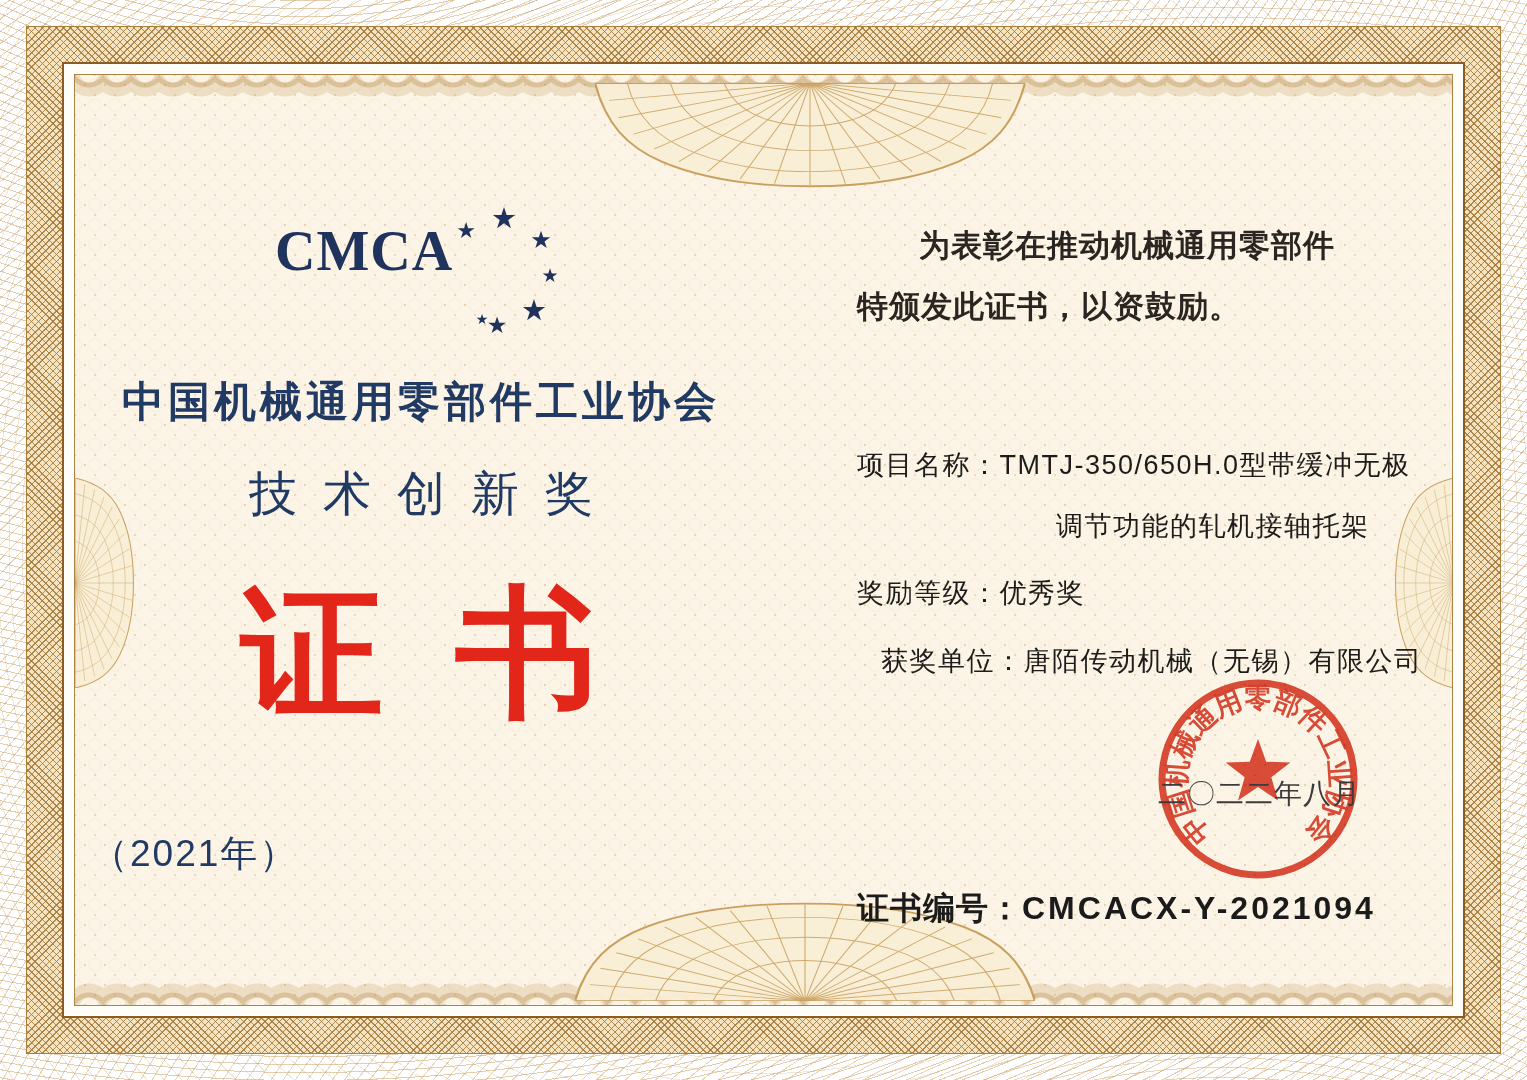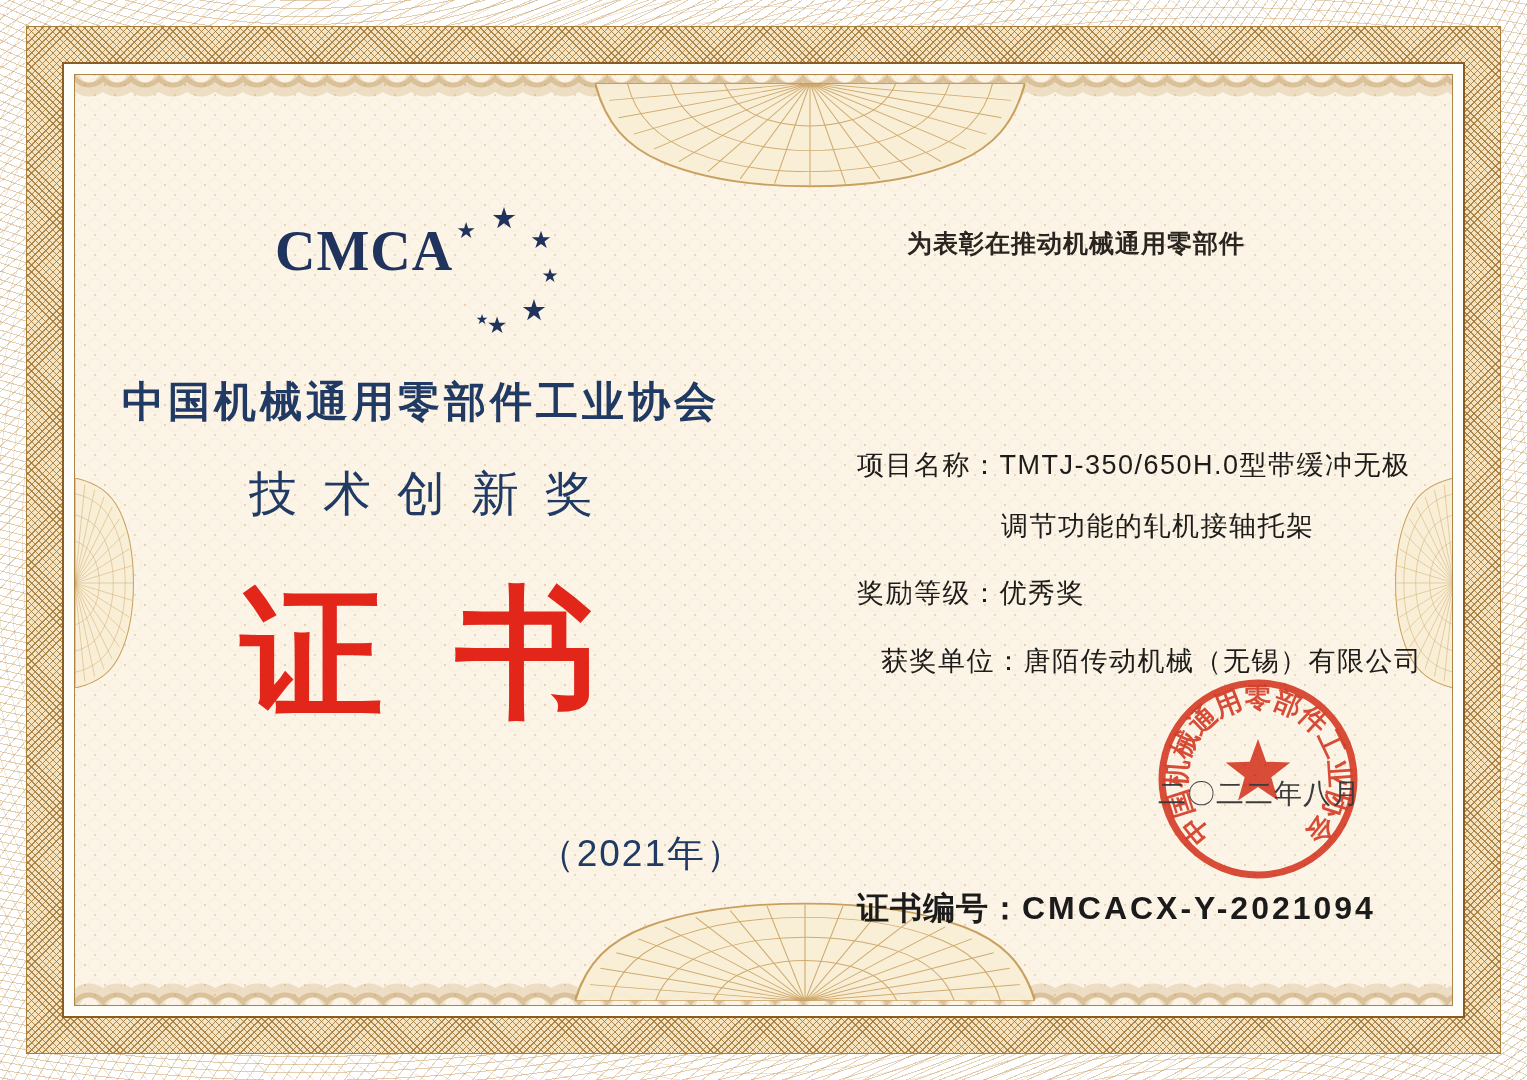--- a/index.html
+++ b/index.html
@@ -85,37 +85,37 @@
     text-align:center;font-weight:400;font-size:48px;color:#203a64;
     letter-spacing:26px;text-indent:26px;
   }
   .cert-title{
     position:absolute;left:24px;top:508px;width:640px;z-index:2;
     text-align:center;font-family:"Liberation Serif",serif;font-weight:700;
     font-size:142px;line-height:1;color:#e3261a;
     letter-spacing:72px;text-indent:72px;
   }
   .year-line{
-    position:absolute;left:30px;top:754px;width:640px;z-index:2;
-    text-align:right;font-size:37px;color:#203a64;letter-spacing:2px;
+    position:absolute;left:16px;top:754px;width:640px;z-index:2;
+    text-align:left;font-size:37px;color:#203a64;letter-spacing:2px;
   }
 
   
   .citation{
     position:absolute;left:782px;top:140px;width:615px;z-index:2;
-    font-family:Liberation Mono, monospace;font-weight:700;font-size:25px;
+    font-family:Liberation Sans, sans-serif;font-weight:700;font-size:31px;
     color:#2a2520;line-height:61px;letter-spacing:1px;
   }
   .citation .indent{text-indent:2em;}
   .field{
     position:absolute;z-index:2;font-weight:400;font-size:27px;
     color:#1e1c1a;letter-spacing:1.5px;white-space:nowrap;
   }
   .f-project{left:782px;top:372px;}
-  .f-project2{left:926px;top:433px;}
+  .f-project2{left:981px;top:433px;}
   .f-level{left:782px;top:500px;}
   .f-winner{left:782px;top:568px;margin-left:24px;}
   .seal-svg{position:absolute;left:1073px;top:594px;z-index:1;mix-blend-mode:multiply;}
   .issue-date{
     position:absolute;left:1083px;top:700px;width:200px;z-index:3;
     text-align:center;font-size:28px;font-weight:400;color:#3b3b3b;letter-spacing:1px;
     white-space:nowrap;
   }
   .cert-no{
     position:absolute;left:782px;top:812px;z-index:2;
@@ -171,20 +171,21 @@
       <span class="star s6">★</span>
       <span class="star s7">★</span>
     </div>
     <div class="assoc-name">中国机械通用零部件工业协会</div>
     <div class="award-name">技术创新奖</div>
     <div class="cert-title">证书</div>
     <div class="year-line">（2021年）</div>
 
     <div class="citation">
       <div class="indent">为表彰在推动机械通用零部件</div>
+      <div>特颁发此证书，以资鼓励。</div>
     </div>
 
     <div class="field f-project"><span>项目名称：</span><span>TMTJ-350/650H.0型带缓冲无极</span></div>
     <div class="field f-project2">调节功能的轧机接轴托架</div>
     <div class="field f-level"><span>奖励等级：</span><span>优秀奖</span></div>
     <div class="field f-winner"><span>获奖单位：</span><span>唐陌传动机械（无锡）有限公司</span></div>
 
     <svg class="seal-svg" width="220" height="220" viewBox="0 0 220 220">
       <circle cx="110" cy="110" r="96" fill="none" stroke="#d8402c" stroke-width="7" opacity="0.92"></circle>
       <path id="sealArc" d="M 63.7,165.2 A 72,72 0 1 1 156.3,165.2" fill="none"></path>

